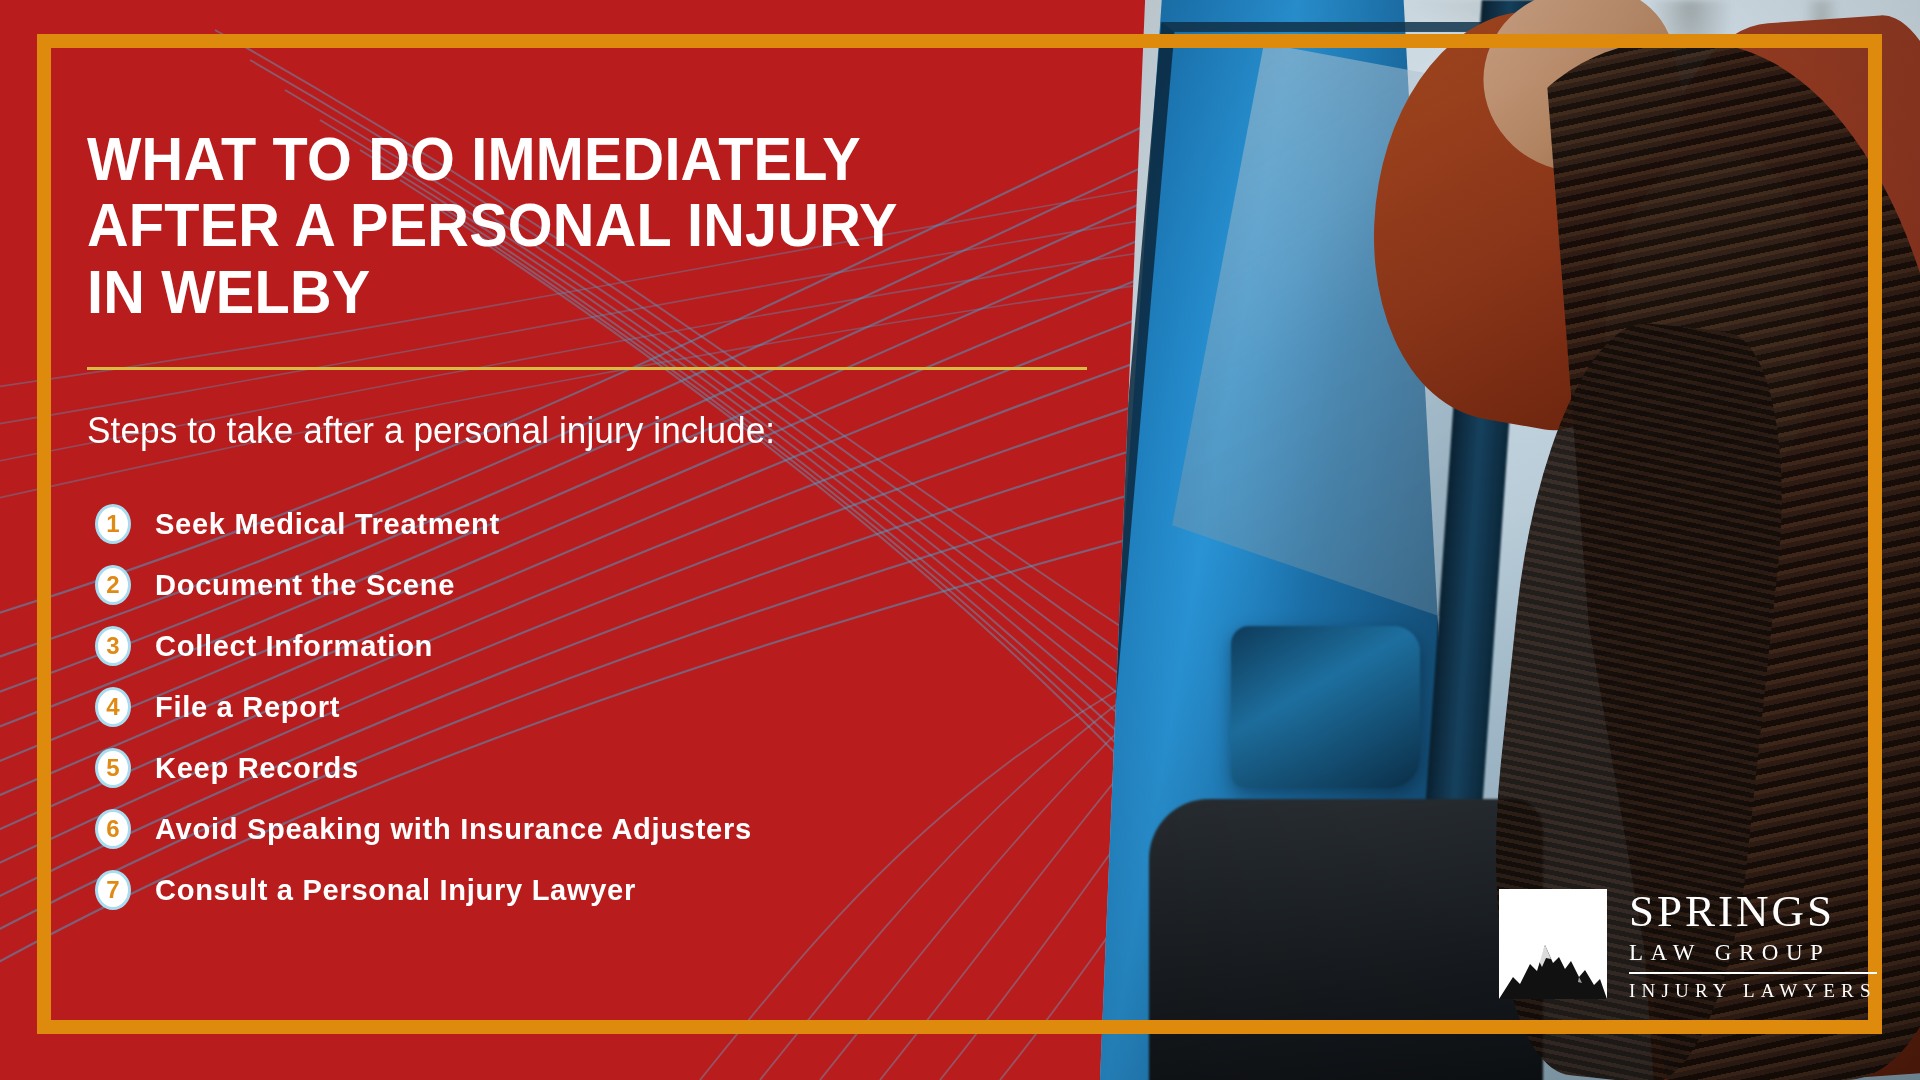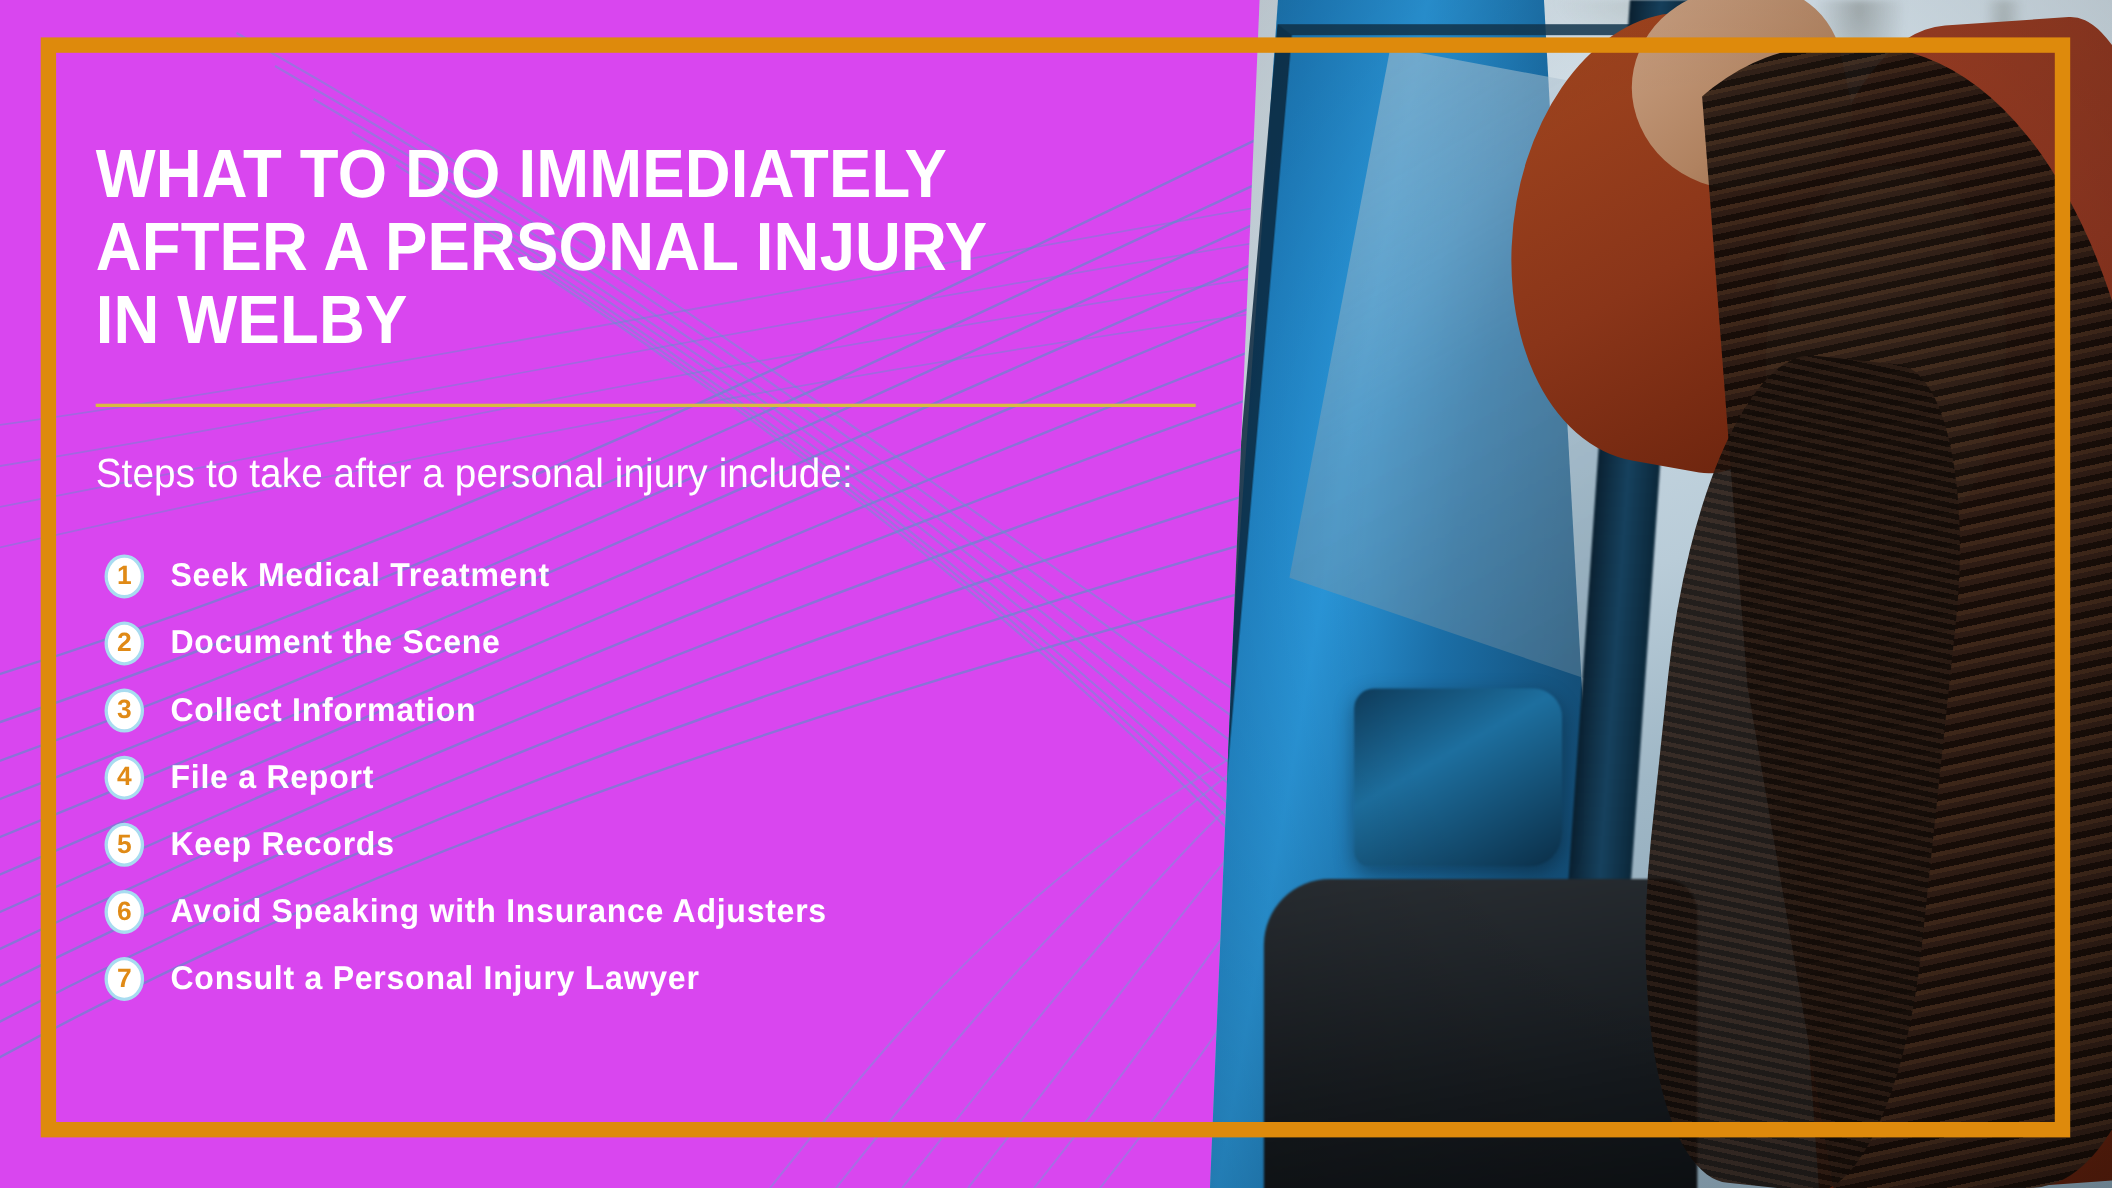--- a/index.html
+++ b/index.html
@@ -6,21 +6,21 @@
   html, body {
     width:1920px; height:1080px;
     background:#0f689f;
     font-family:"Liberation Sans", sans-serif;
     overflow:hidden;
   }
 
   #stage {
     position:relative;
     width:1920px; height:1080px;
-    background:#d946ef;
+    background:#b91c1c;
     overflow:hidden;
   }
 
   
   .swoosh-layer {
     position:absolute;
     left:0; top:0;
     width:1400px; height:1080px;
     overflow:hidden;
     pointer-events:none;
@@ -419,16 +419,31 @@
 
         <li class="step">
           <span class="badge">7</span>
           <span class="step-label">Consult a Personal Injury Lawyer</span>
         </li>
 
       </ul>
     </div>
   </div>
 
+  <div class="logo">
+    <div class="logo-mark">
+      <svg width="108" height="62" viewBox="0 0 108 62" xmlns="http://www.w3.org/2000/svg">
+        <path d="M0 62 L14 40 L21 47 L31 27 L38 34 L46 8 L54 26 L60 20 L66 32 L72 24 L80 40 L86 33 L95 48 L101 42 L108 62 Z" fill="#111111"></path>
+        <path d="M46 8 L52 22 L47 21 L43 30 L40 24 Z" fill="#ffffff" opacity="0.85"></path>
+        <path d="M80 40 L83 46 L79 45 Z" fill="#ffffff" opacity="0.6"></path>
+      </svg>
+    </div>
+    <div class="logo-text">
+      <div class="logo-springs">SPRINGS</div>
+      <div class="logo-lawgroup">LAW GROUP</div>
+      <div class="logo-rule"></div>
+      <div class="logo-injury">INJURY LAWYERS</div>
+    </div>
+  </div>
 
   <div class="frame"></div>
 
 </div>
 
 </body></html>

